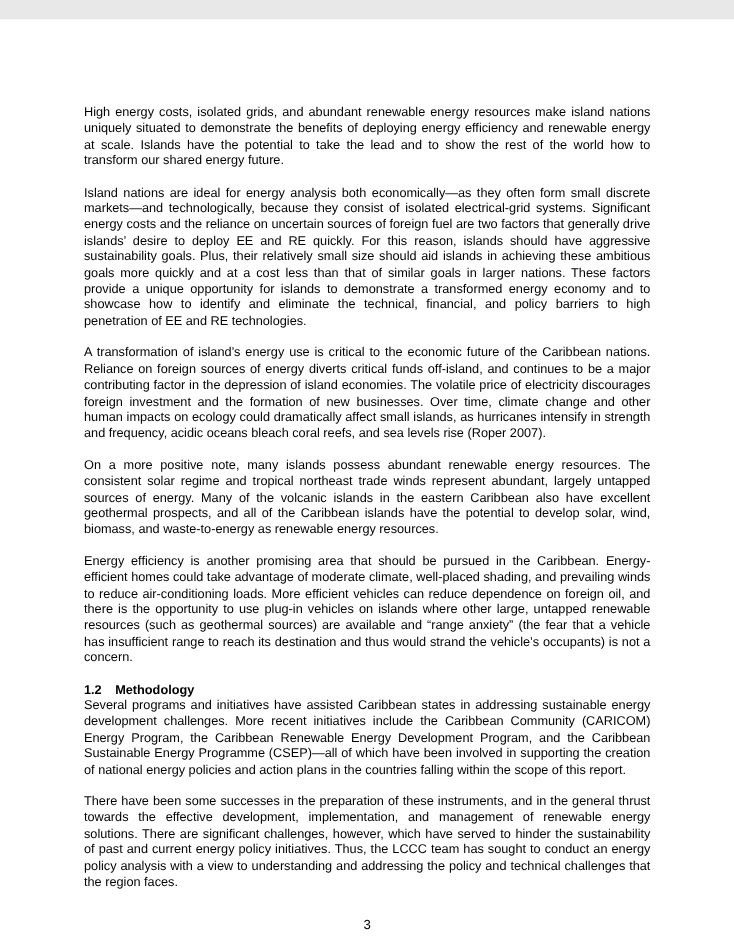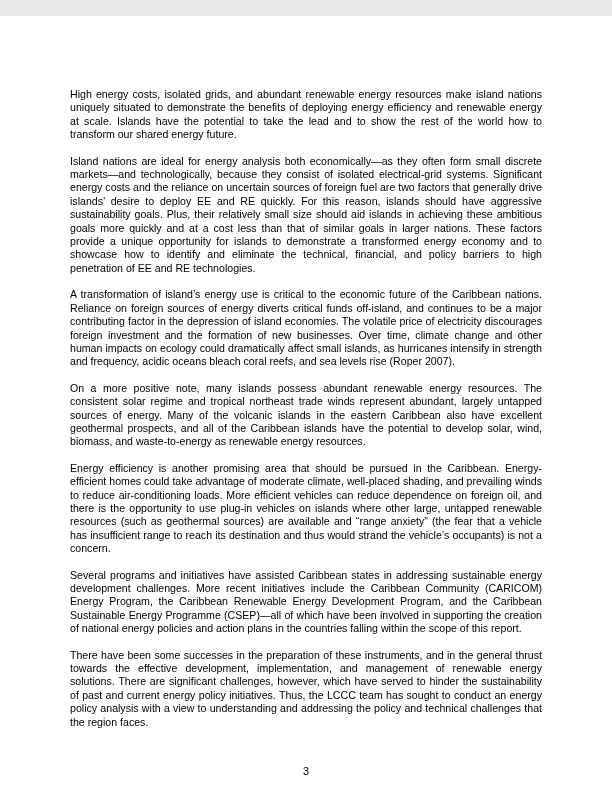--- a/index.html
+++ b/index.html
@@ -59,20 +59,24 @@
     <p class="para">High energy costs, isolated grids, and abundant renewable energy resources make island nations uniquely situated to demonstrate the benefits of deploying energy efficiency and renewable energy at scale. Islands have the potential to take the lead and to show the rest of the world how to transform our shared energy future.</p>
 
     <p class="para">Island nations are ideal for energy analysis both economically—as they often form small discrete markets—and technologically, because they consist of isolated electrical-grid systems. Significant energy costs and the reliance on uncertain sources of foreign fuel are two factors that generally drive islands’ desire to deploy EE and RE quickly. For this reason, islands should have aggressive sustainability goals. Plus, their relatively small size should aid islands in achieving these ambitious goals more quickly and at a cost less than that of similar goals in larger nations. These factors provide a unique opportunity for islands to demonstrate a transformed energy economy and to showcase how to identify and eliminate the technical, financial, and policy barriers to high penetration of EE and RE technologies.</p>
 
     <p class="para">A transformation of island’s energy use is critical to the economic future of the Caribbean nations. Reliance on foreign sources of energy diverts critical funds off-island, and continues to be a major contributing factor in the depression of island economies. The volatile price of electricity discourages foreign investment and the formation of new businesses. Over time, climate change and other human impacts on ecology could dramatically affect small islands, as hurricanes intensify in strength and frequency, acidic oceans bleach coral reefs, and sea levels rise (Roper 2007).</p>
 
     <p class="para">On a more positive note, many islands possess abundant renewable energy resources. The consistent solar regime and tropical northeast trade winds represent abundant, largely untapped sources of energy. Many of the volcanic islands in the eastern Caribbean also have excellent geothermal prospects, and all of the Caribbean islands have the potential to develop solar, wind, biomass, and waste-to-energy as renewable energy resources.</p>
 
     <p class="para">Energy efficiency is another promising area that should be pursued in the Caribbean. Energy-efficient homes could take advantage of moderate climate, well-placed shading, and prevailing winds to reduce air-conditioning loads. More efficient vehicles can reduce dependence on foreign oil, and there is the opportunity to use plug-in vehicles on islands where other large, untapped renewable resources (such as geothermal sources) are available and “range anxiety” (the fear that a vehicle has insufficient range to reach its destination and thus would strand the vehicle’s occupants) is not a concern.</p>
 
+    <h2 class="section-heading">
+      <span class="section-num">1.2</span>
+      <span class="section-title">Methodology</span>
+    </h2>
 
     <p class="para">Several programs and initiatives have assisted Caribbean states in addressing sustainable energy development challenges. More recent initiatives include the Caribbean Community (CARICOM) Energy Program, the Caribbean Renewable Energy Development Program, and the Caribbean Sustainable Energy Programme (CSEP)—all of which have been involved in supporting the creation of national energy policies and action plans in the countries falling within the scope of this report.</p>
 
     <p class="para">There have been some successes in the preparation of these instruments, and in the general thrust towards the effective development, implementation, and management of renewable energy solutions. There are significant challenges, however, which have served to hinder the sustainability of past and current energy policy initiatives. Thus, the LCCC team has sought to conduct an energy policy analysis with a view to understanding and addressing the policy and technical challenges that the region faces.</p>
 
   </div>
 
   <div class="page-number">3</div>
 </div>
 

